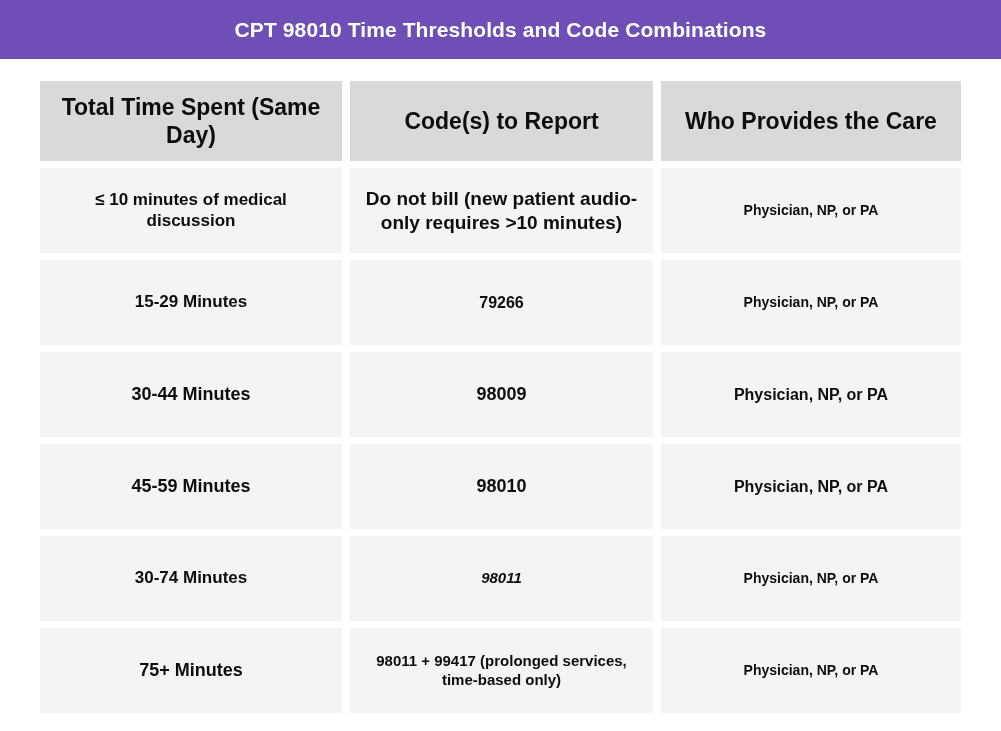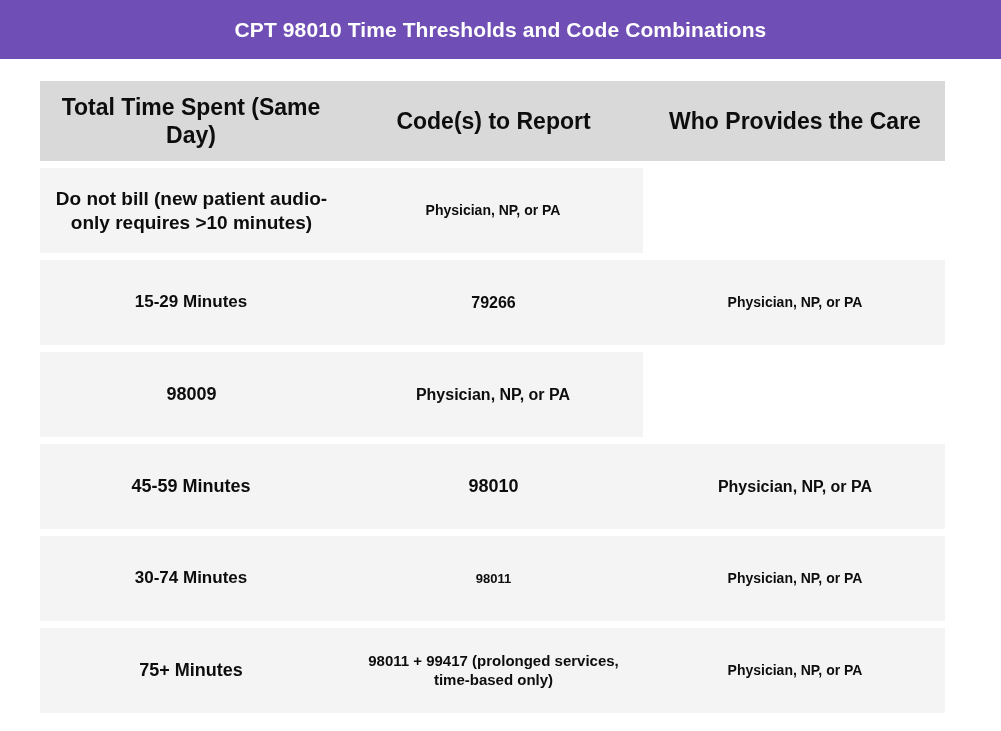--- a/index.html
+++ b/index.html
@@ -46,21 +46,21 @@
   #table {
     position: absolute;
     left: 40px;
     top: 81px;
     width: 921px;
   }
 
   .row {
     display: flex;
     width: 921px;
-    gap: 0;
+    gap: 8px;
   }
   .row + .row {
     margin-top: 7px;
   }
 
   .cell {
     box-sizing: border-box;
     display: flex;
     align-items: center;
     justify-content: center;
@@ -100,21 +100,21 @@
 
   .row.r3 .col-1 { font-size: 18px; }
   .row.r3 .col-2 { font-size: 18px; }
   .row.r3 .col-3 { font-size: 16px; }
 
   .row.r4 .col-1 { font-size: 18px; }
   .row.r4 .col-2 { font-size: 18px; }
   .row.r4 .col-3 { font-size: 16px; }
 
   .row.r5 .col-1 { font-size: 17px; }
-  .row.r5 .col-2 { font-size: 13px; }
+  .row.r5 .col-2 { font-size: 15px; font-style: italic; }
   .row.r5 .col-3 { font-size: 14px; }
 
   .row.r6 .col-1 { font-size: 18px; }
   .row.r6 .col-2 { font-size: 15px; }
   .row.r6 .col-3 { font-size: 14px; }
 </style>
 </head>
 <body>
 
 <div id="page">
@@ -125,31 +125,33 @@
 
   <div id="table">
 
     <div class="row header">
       <div class="cell col-1">Total Time Spent (Same Day)</div>
       <div class="cell col-2">Code(s) to Report</div>
       <div class="cell col-3">Who Provides the Care</div>
     </div>
 
     <div class="row body r1">
+      <div class="cell col-1">≤ 10 minutes of medical discussion</div>
       <div class="cell col-2">Do not bill (new patient audio-only requires &gt;10 minutes)</div>
       <div class="cell col-3">Physician, NP, or PA</div>
     </div>
 
     <div class="row body r2">
       <div class="cell col-1">15-29 Minutes</div>
       <div class="cell col-2">79266</div>
       <div class="cell col-3">Physician, NP, or PA</div>
     </div>
 
     <div class="row body r3">
+      <div class="cell col-1">30-44 Minutes</div>
       <div class="cell col-2">98009</div>
       <div class="cell col-3">Physician, NP, or PA</div>
     </div>
 
     <div class="row body r4">
       <div class="cell col-1">45-59 Minutes</div>
       <div class="cell col-2">98010</div>
       <div class="cell col-3">Physician, NP, or PA</div>
     </div>
 

